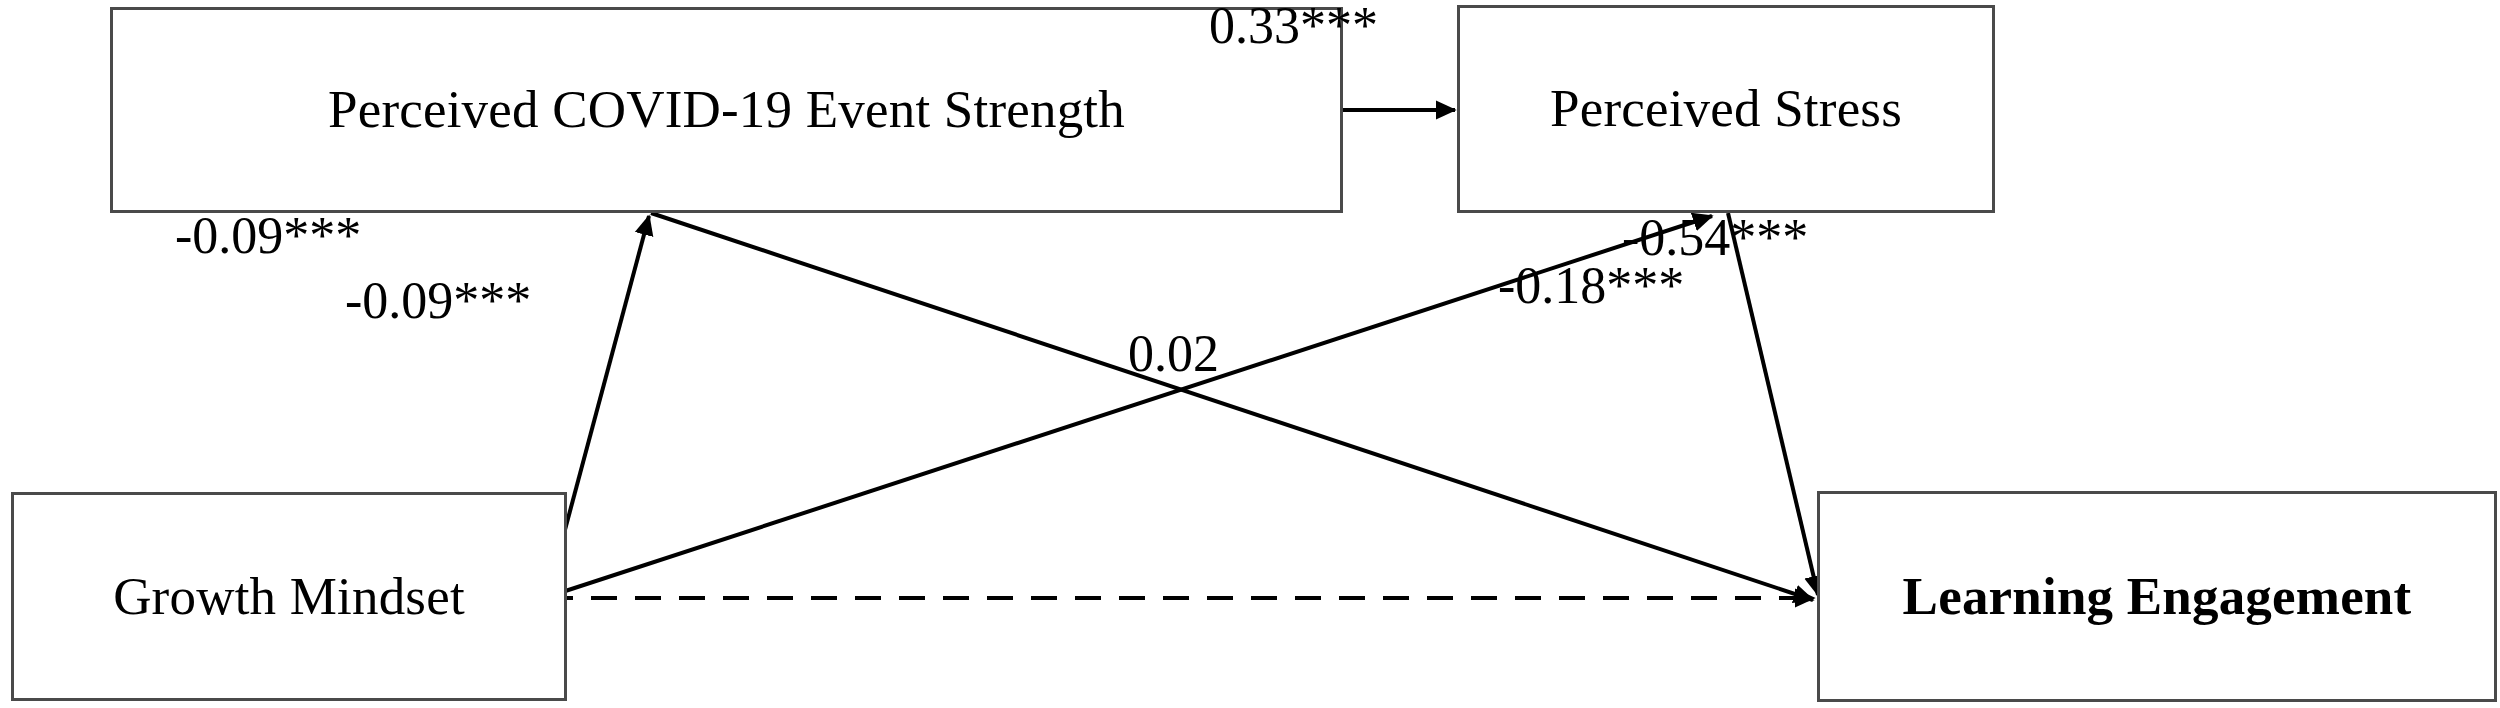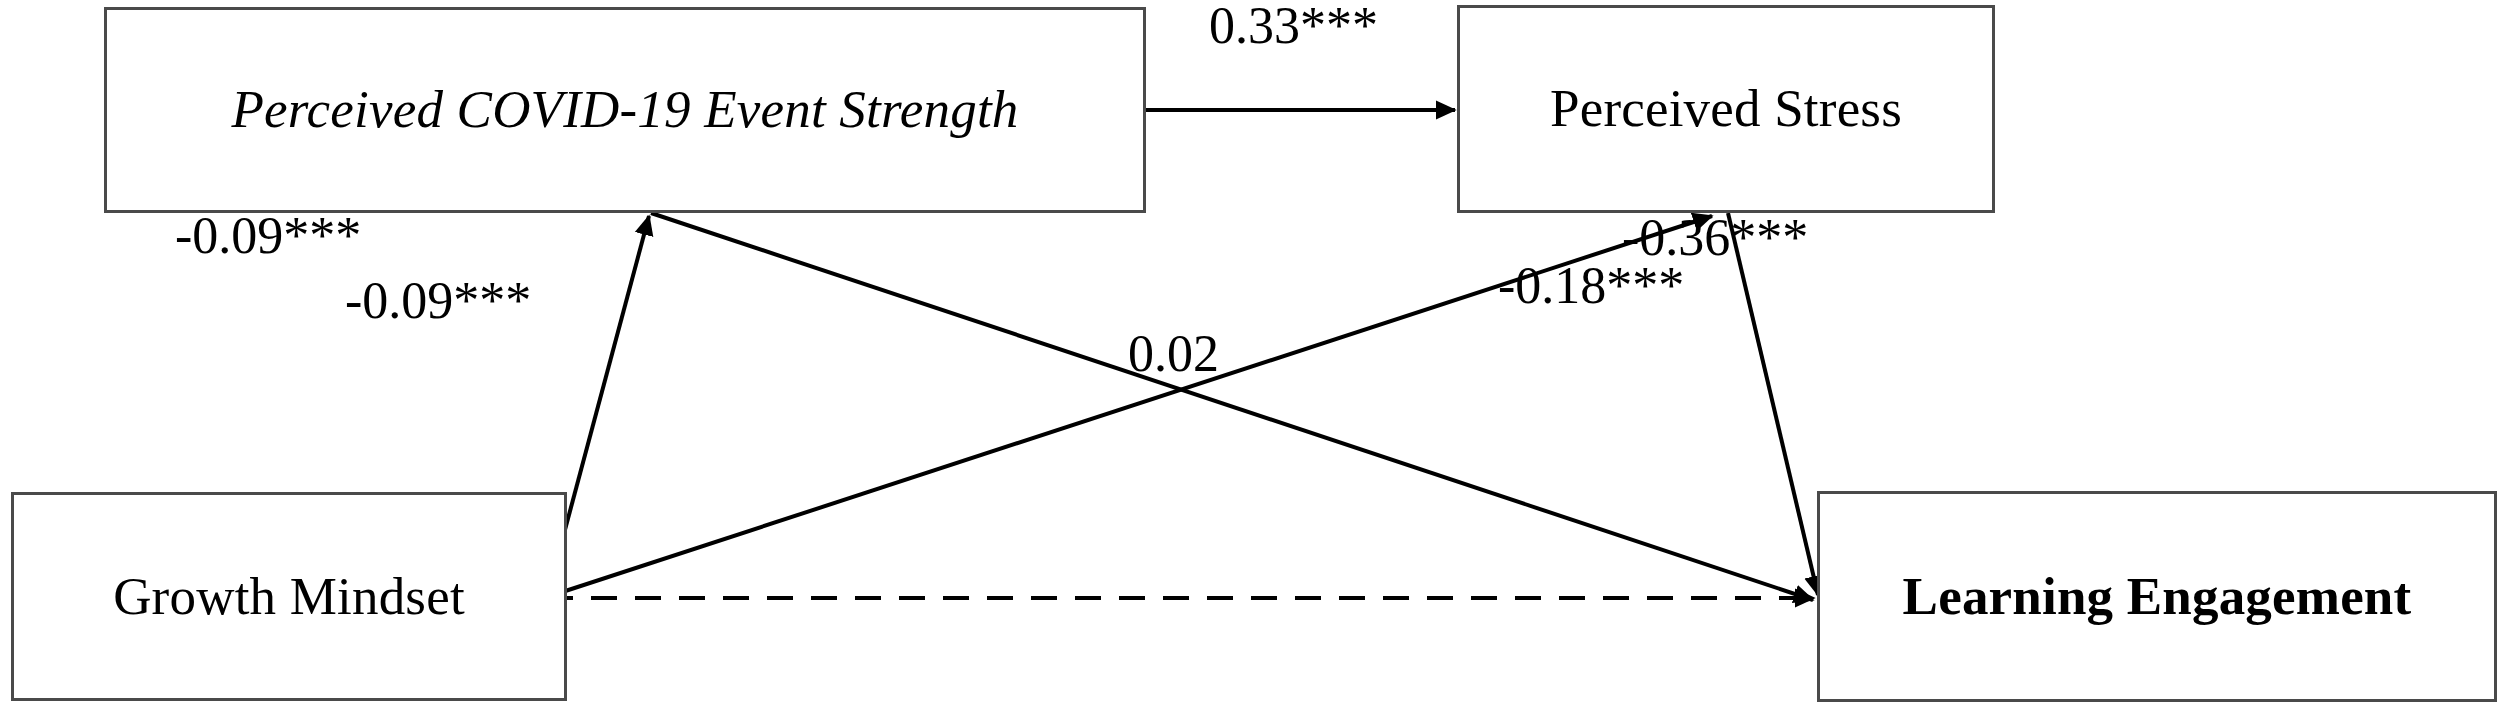--- a/index.html
+++ b/index.html
@@ -42,21 +42,21 @@
     letter-spacing: 0.2px;
   }
   .path-label {
     position: absolute;
     font-size: 52px;
     line-height: 1;
     color: #000000;
     white-space: nowrap;
     z-index: 4;
   }
-  #box-covid   { left: 104px; top: 7px;   width: 1042px; height: 206px; font-style: italic; }
+  #box-covid   { left: 110px; top: 7px;   width: 1233px; height: 206px; }
   #box-stress  { left: 1457px; top: 5px;  width: 538px;  height: 208px; }
   #box-mindset { left: 11px;   top: 492px; width: 556px;  height: 209px; }
   #box-engage  { left: 1817px; top: 491px; width: 680px; height: 211px; font-weight: bold; }
 
   #label-covid-stress     { left: 1164px; top: 0px; margin-left: 45px;   }
   #label-mindset-covid    { left: 175px;  top: 210px; }
   #label-mindset-stress   { left: 345px;  top: 275px; }
   #label-stress-engage    { left: 1622px; top: 212px; }
   #label-covid-engage     { left: 1498px; top: 260px; }
   #label-mindset-engage   { left: 1128px; top: 328px; }
@@ -101,19 +101,19 @@
   <div class="node-box" id="box-engage">
     <span class="node-label">Learning Engagement</span>
   </div>
 
   <div class="path-label" id="label-covid-stress">0.33***</div>
 
   <div class="path-label" id="label-mindset-covid">-0.09***</div>
 
   <div class="path-label" id="label-mindset-stress">-0.09***</div>
 
-  <div class="path-label" id="label-stress-engage">-0.36***</div>
+  <div class="path-label" id="label-stress-engage">-0.54***</div>
 
   <div class="path-label" id="label-covid-engage">-0.18***</div>
 
   <div class="path-label" id="label-mindset-engage">0.02</div>
 
 </div>
 
 </body></html>

